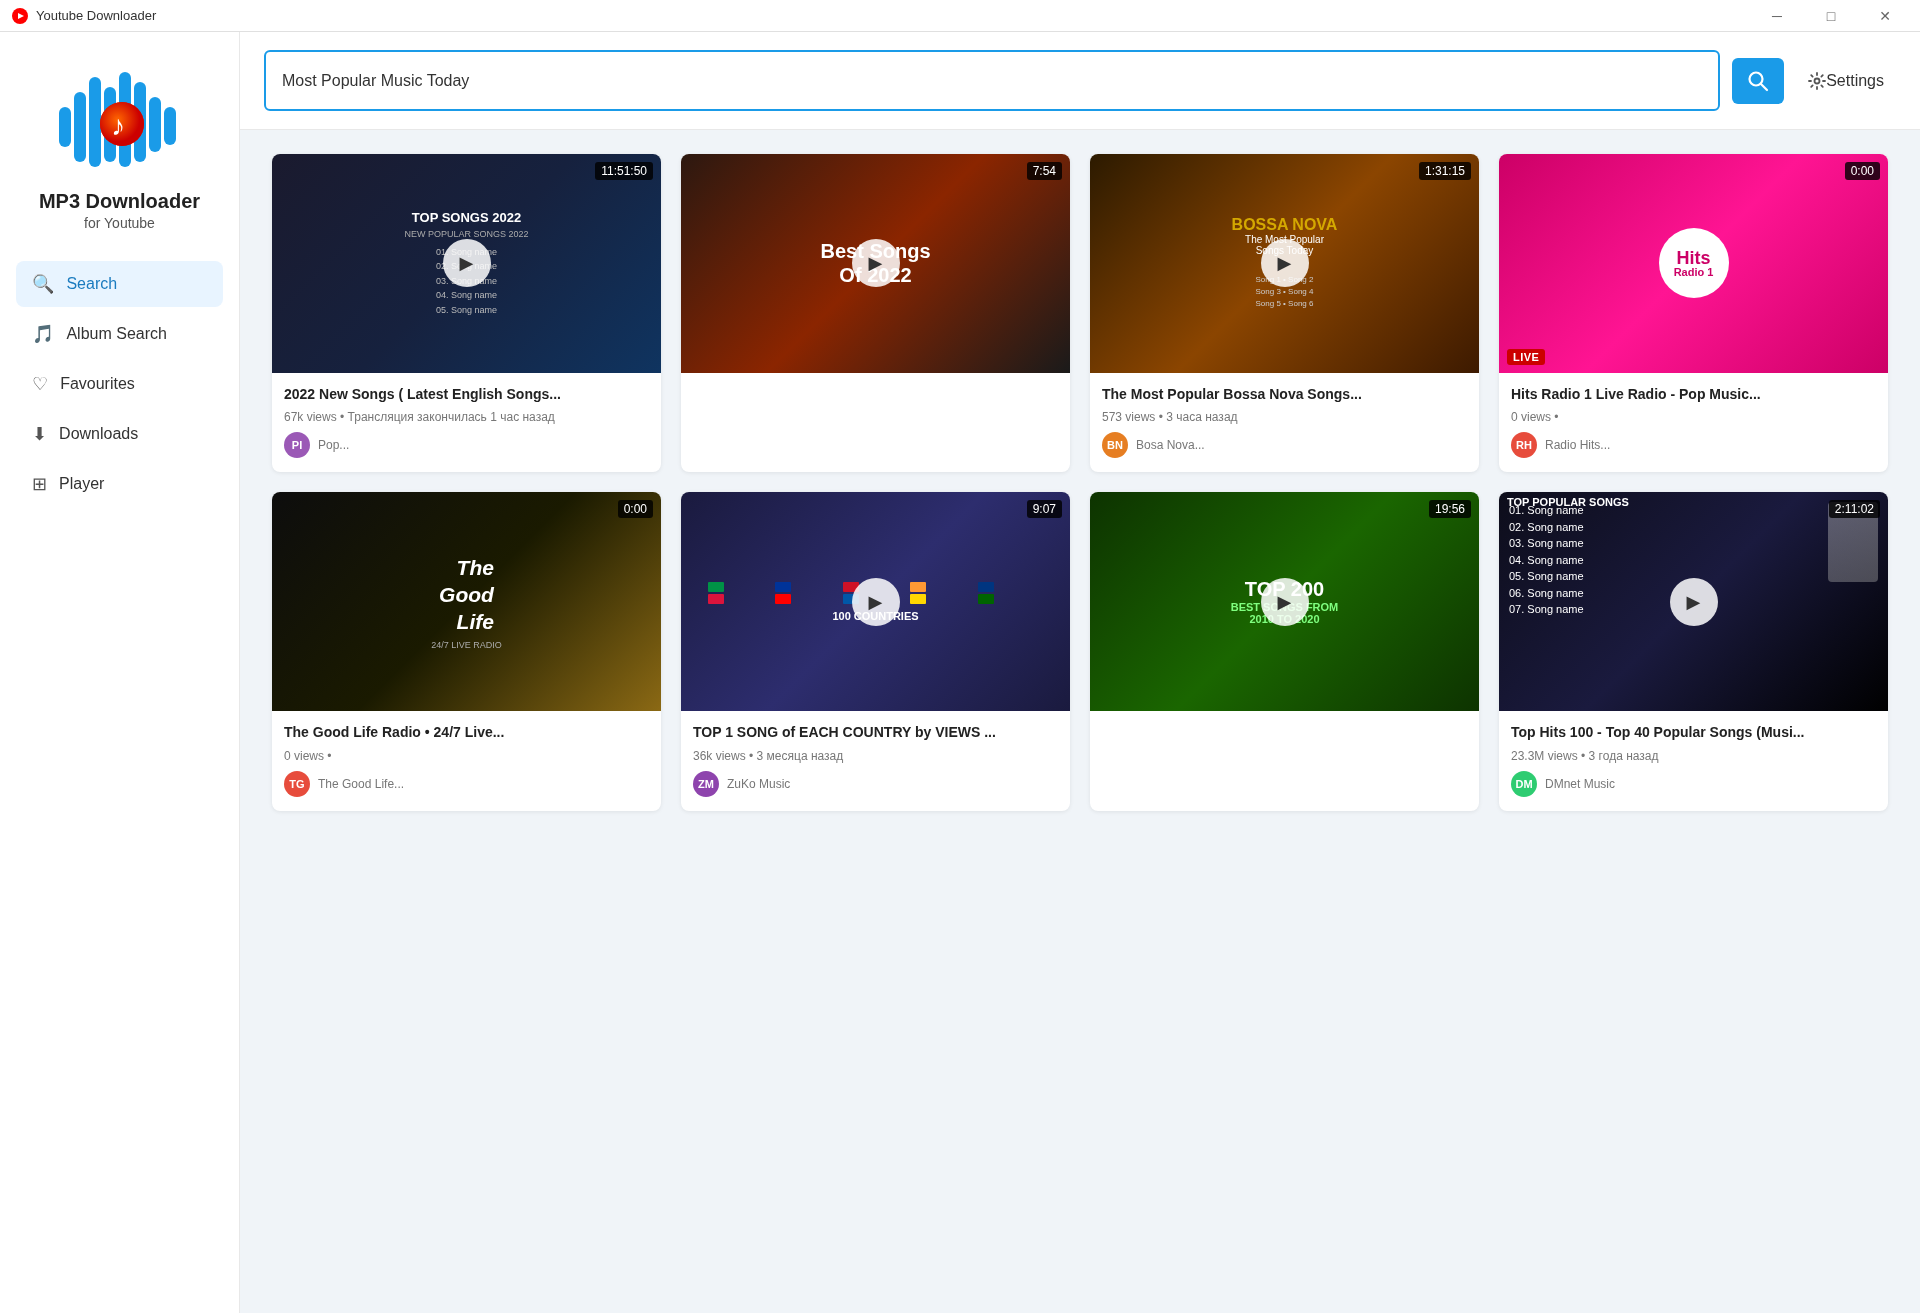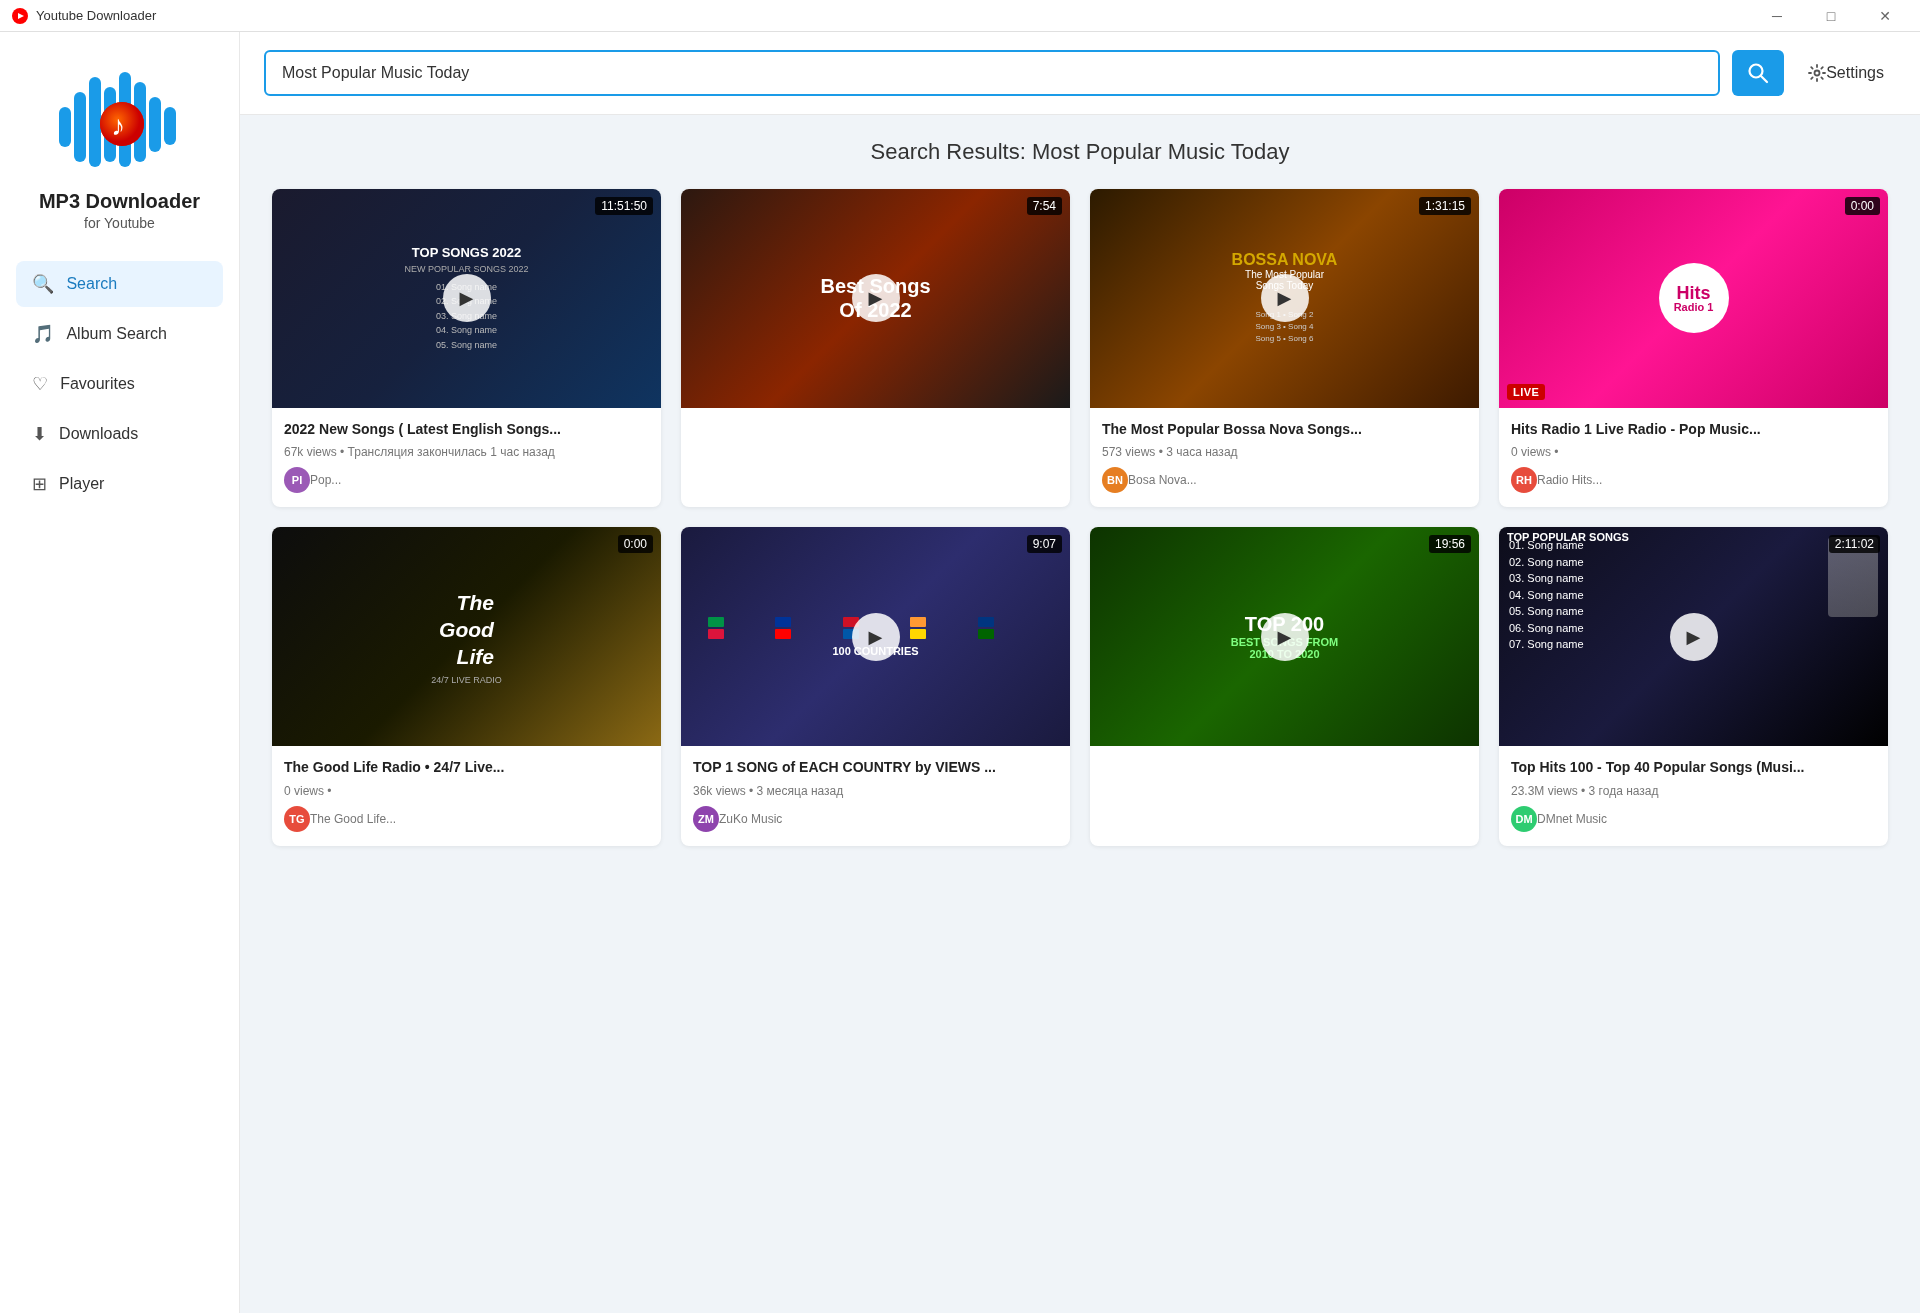--- a/index.html
+++ b/index.html
@@ -62,21 +62,21 @@
       padding: 18px 24px;
       display: flex;
       align-items: center;
       gap: 12px;
       background: #fff;
       border-bottom: 1px solid #e8e8e8;
     }
     .search-input-wrapper { flex: 1; position: relative; }
     .search-input {
       width: 100%;
-      height: 46px;
+      height: 61px;
       border: 2px solid #1a9be8;
       border-radius: 6px;
       padding: 0 16px;
       font-size: 16px;
       color: #333;
       outline: none;
     }
     .search-btn {
       width: 52px;
       height: 46px;
@@ -172,21 +172,21 @@
       display: -webkit-box;
       -webkit-line-clamp: 2;
       -webkit-box-orient: vertical;
       overflow: hidden;
     }
     .card-meta {
       font-size: 12px;
       color: #777;
       margin-bottom: 8px;
     }
-    .card-channel { display: flex; align-items: center; }
+    .card-channel { display: flex; align-items: center; gap: 8px; }
     .channel-avatar {
       width: 26px; height: 26px;
       border-radius: 50%;
       display: flex; align-items: center; justify-content: center;
       font-size: 11px;
       font-weight: 700;
       color: #fff;
       flex-shrink: 0;
     }
     .channel-name { font-size: 12px; color: #777; }
@@ -300,21 +300,20 @@
       <button class="settings-btn">
         <svg width="18" height="18" viewBox="0 0 18 18" fill="none">
           <circle cx="9" cy="9" r="2.5" stroke="#555" stroke-width="1.8"></circle>
           <path d="M9 1v2M9 15v2M1 9h2M15 9h2M3.22 3.22l1.41 1.41M13.37 13.37l1.41 1.41M3.22 14.78l1.41-1.41M13.37 4.63l1.41-1.41" stroke="#555" stroke-width="1.8" stroke-linecap="round"></path>
         </svg>
         <span>Settings</span>
       </button>
     </div>
 
     <div class="results-area">
-      <h2 class="results-title">Search Results: Most Popular Music Today</h2>
 
       <div class="results-grid">
 
         <div class="video-card">
           <div class="thumbnail-container thumb-1">
             <div class="thumb-content">
               <div class="thumb-text-main">TOP SONGS 2022<br><span style="font-size:9px;font-weight:400;color:#aaa">NEW POPULAR SONGS 2022</span></div>
               <div style="margin-top:4px;font-size:9px;color:#bbb;text-align:left;line-height:1.6">
                 01. Song name<br>02. Song name<br>03. Song name<br>04. Song name<br>05. Song name
               </div>

